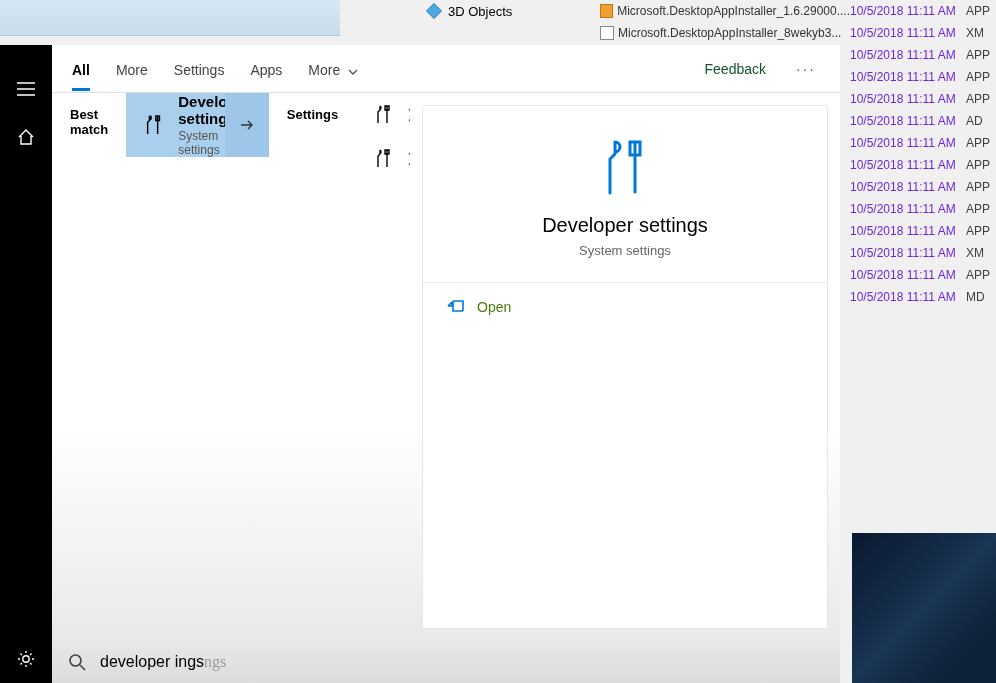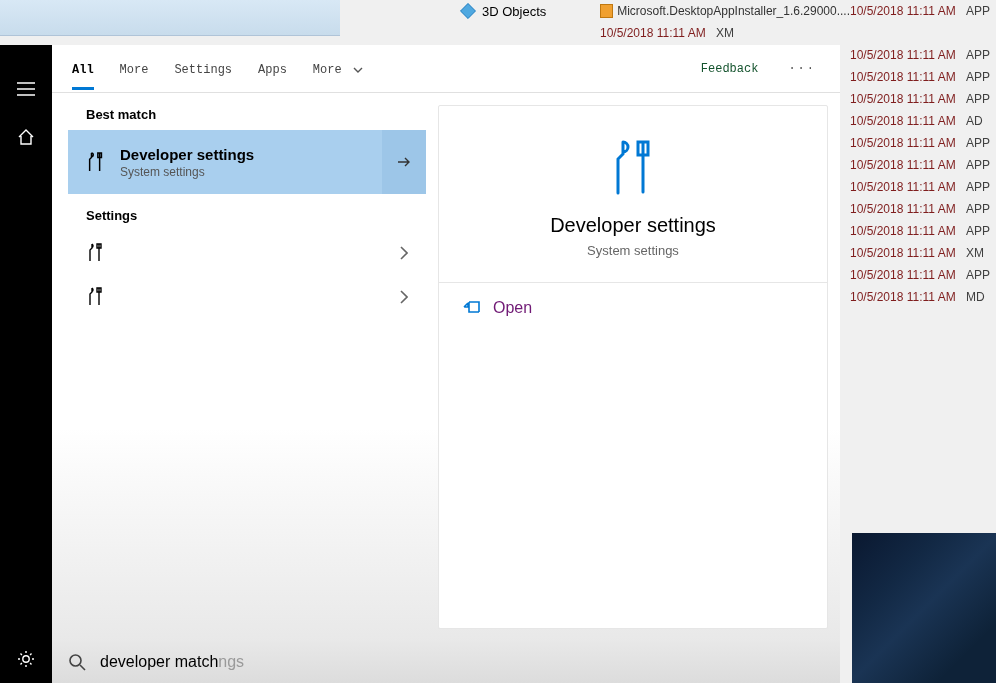--- a/index.html
+++ b/index.html
@@ -14,21 +14,21 @@
     }
     .bg-titlebar {
       position: absolute;
       top: 0; left: 0;
       width: 340px; height: 36px;
       background: linear-gradient(#d8e8f5,#c8dcec);
       border-bottom: 1px solid #b0c4d8;
     }
     .bg-folder-row {
       position: absolute;
-      top: 0; left: 460px;
+      top: 0; left: 426px;
       height: 22px;
       display: flex; align-items: center;
       gap: 6px;
       color: #000;
       font-size: 13px;
     }
     .cube-icon {
       width: 16px; height: 16px;
       display: inline-block;
       background: #4fa8e0;
@@ -42,21 +42,21 @@
       color: #333;
     }
     .bg-file-list .row {
       display: flex;
       height: 22px;
       align-items: center;
       white-space: nowrap;
       overflow: hidden;
     }
     .bg-file-list .name { width: 250px; overflow: hidden; text-overflow: ellipsis; display: flex; align-items: flex-start; gap: 4px; }
-    .bg-file-list .date { width: 116px; color: #7f1d1d; }
+    .bg-file-list .date { width: 116px; color: #6d28d9; }
     .bg-file-list .ext { width: 30px; color: #404040; }
     .file-ic { width: 14px; height: 14px; display: inline-block; }
     .file-ic.orange { background: #f0a030; border: 1px solid #c07810; }
     .file-ic.page { background: #fff; border: 1px solid #888; }
 
     
     .bg-wallpaper {
       position: absolute;
       right: 0; bottom: 0;
       width: 144px; height: 150px;
@@ -100,23 +100,22 @@
 
     
     .tabs {
       height: 48px;
       display: flex;
       align-items: center;
       padding: 0 20px;
       gap: 26px;
       border-bottom: 1px solid #e0e0e0;
       background: #fff;
-      font-size: 12px;
+      font-size: 14px;
       color: #444;
-      font-family: Liberation Mono, monospace;
     }
     .tabs .tab { cursor: pointer; padding: 14px 0 12px; position: relative; }
     .tabs .tab.active { color: #000; font-weight: 600; }
     .tabs .tab.active::after {
       content: "";
       position: absolute;
       left: 0; right: 0; bottom: -1px;
       height: 3px;
       background: #0078d4;
     }
@@ -130,23 +129,22 @@
       flex: 1;
       display: flex;
       min-height: 0;
     }
 
     
     .results {
       width: 358px;
       background: transparent;
       display: flex;
-      flex-direction: column;
+      flex-direction: row;
       overflow: hidden;
-      margin-left: 16px;
     }
     .section-header {
       padding: 14px 18px 8px;
       font-size: 13px;
       font-weight: 600;
       color: #000;
     }
     .result-row {
       display: flex;
       align-items: center;
@@ -219,37 +217,37 @@
     .detail-card .divider {
       height: 1px;
       background: #e6e6e6;
       width: 100%;
     }
     .detail-card .action-row {
       display: flex;
       align-items: center;
       gap: 12px;
       padding: 16px 24px;
-      color: #701a75;
+      color: #4d7c0f;
       cursor: pointer;
-      font-size: 16px;
+      font-size: 14px;
     }
 
     
     .searchbar {
       height: 42px;
       display: flex;
       align-items: center;
       padding: 0 16px;
       gap: 14px;
       color: #333;
       background: linear-gradient(#e8e8e8,#dcdcdc);
     }
     .search-typed { color: #000; }
-    .search-ghost { color: #9a9a9a; }
+    .search-ghost { color: #9a9a9a; font-family: Liberation Serif, serif; }
 
     svg { display: block; }
   </style>
 </head>
 <body>
 
 <div class="bg-titlebar"></div>
 <div class="bg-folder-row">
   <span class="cube-icon"></span>
   <span>3D Objects</span>
@@ -257,20 +255,24 @@
 <div class="bg-file-list">
 <div class="row">
       <span class="name">
         <span class="file-ic orange"></span>
         <span>Microsoft.DesktopAppInstaller_1.6.29000....</span>
       </span>
       <span class="date">10/5/2018 11:11 AM</span>
       <span class="ext">APP</span>
     </div>
     <div class="row">
+      <span class="name">
+        <span class="file-ic page"></span>
+        <span>Microsoft.DesktopAppInstaller_8wekyb3...</span>
+      </span>
       <span class="date">10/5/2018 11:11 AM</span>
       <span class="ext">XM</span>
     </div>
     <div class="row">
       <span class="name">
         <span></span>
       </span>
       <span class="date">10/5/2018 11:11 AM</span>
       <span class="ext">APP</span>
     </div>
@@ -466,17 +468,17 @@
         </div>
       </div>
     </div>
 
     <div class="searchbar">
       <svg width="18" height="18" viewBox="0 0 18 18">
           <circle cx="7.5" cy="7.5" r="5.5" fill="none" stroke="#444" stroke-width="1.6"></circle>
           <path d="M12 12l5 5" stroke="#444" stroke-width="1.6"></path>
         </svg>
       <div style="flex:1; font-size:16px;">
-        <span class="search-typed">developer match</span><span class="search-ghost">ngs</span>
+        <span class="search-typed">developer ings</span><span class="search-ghost">ngs</span>
       </div>
     </div>
   </div>
 </div>
 
 </body></html>

